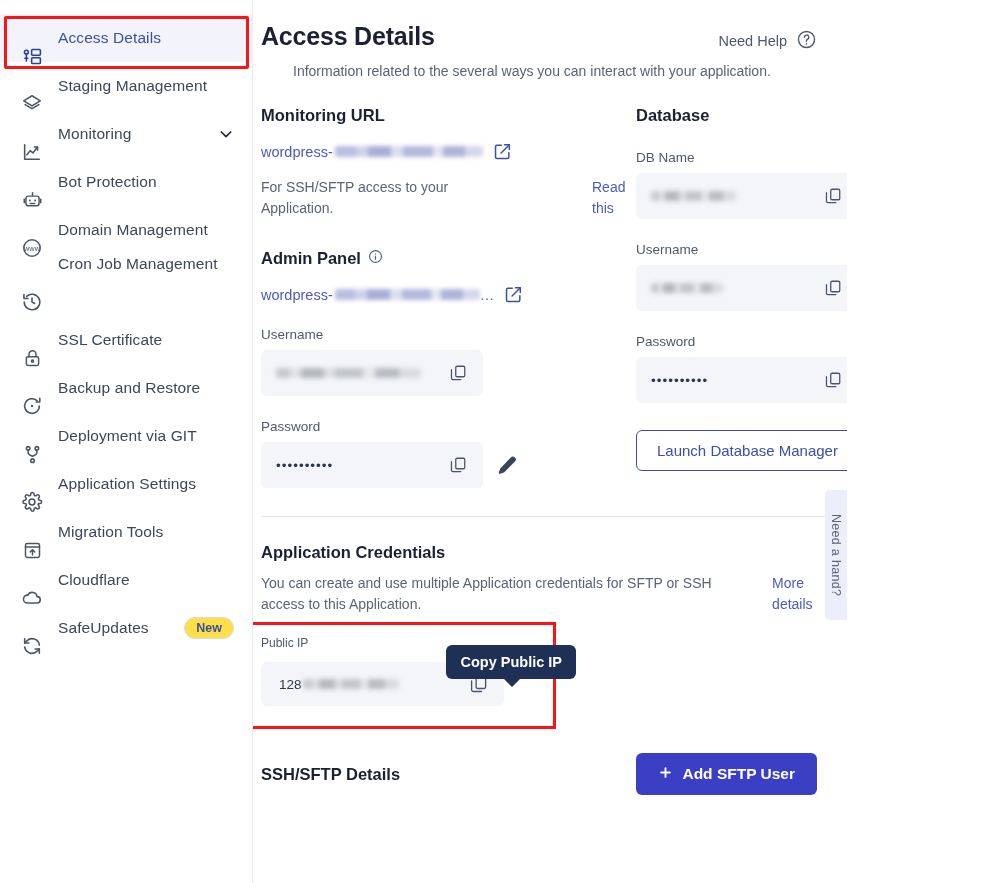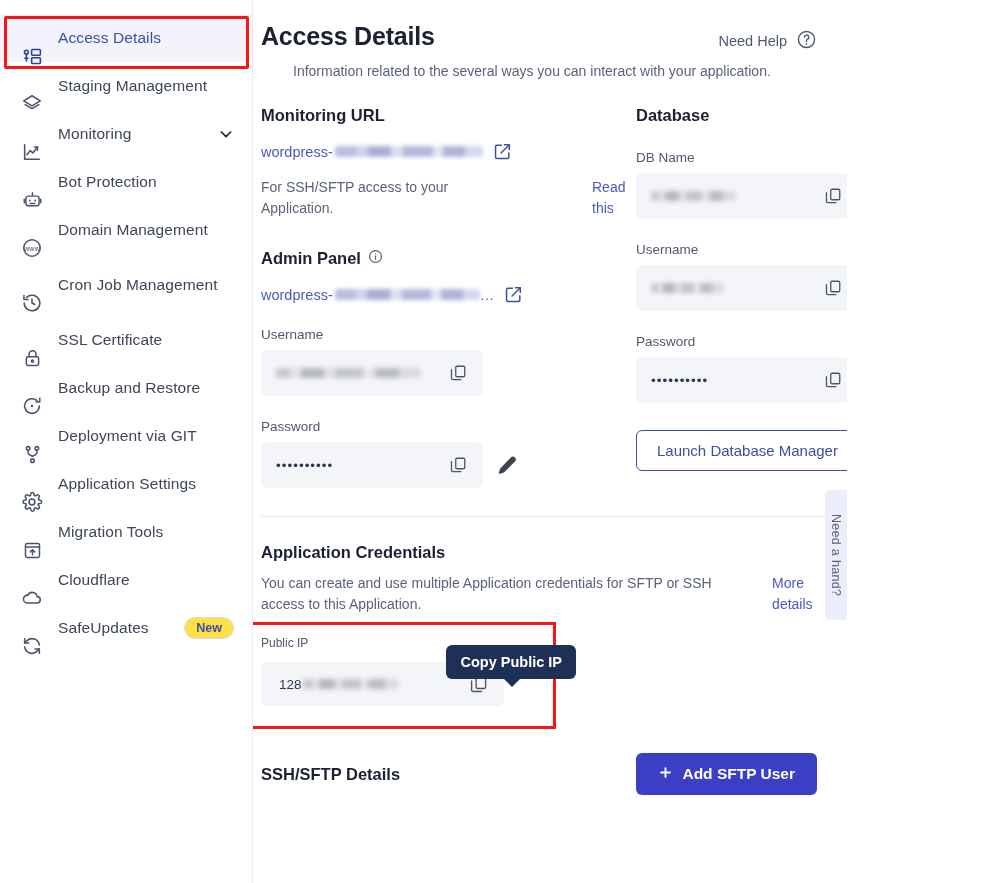--- a/index.html
+++ b/index.html
@@ -22,21 +22,21 @@
     position: relative;
   }
   .nav-item {
     display: flex; align-items: center;
     gap: 14px;
     padding: 0 18px 0 20px;
     height: 48px;
     cursor: pointer;
     position: relative;
   }
-  .nav-item.two-line { height: 62px; align-items: center; }
+  .nav-item.two-line { height: 62px; align-items: flex-start; }
   .nav-item .nav-ico {
     width: 24px; height: 24px; flex: 0 0 24px;
     display: flex; align-items: center; justify-content: center;
     color: #4a5568;
     margin-top: 36px;
   }
   .nav-item .nav-ico svg { display: block; }
   .nav-label {
     font-size: 15.5px; color: #3d4757; letter-spacing: .1px;
     line-height: 1.25;

